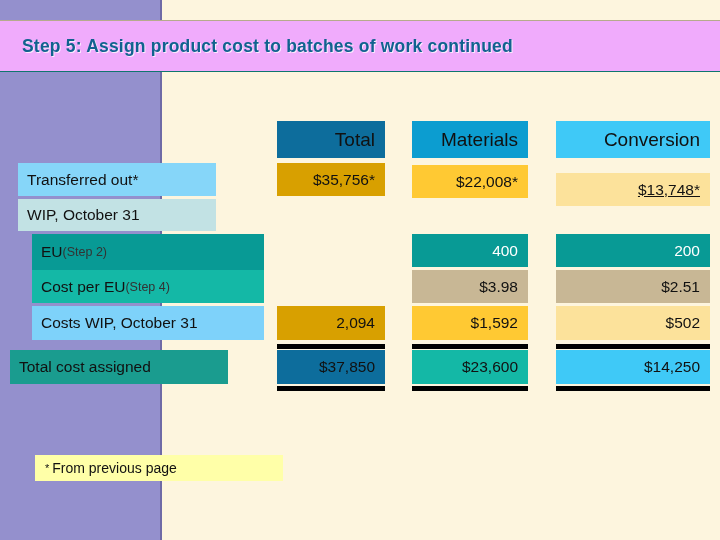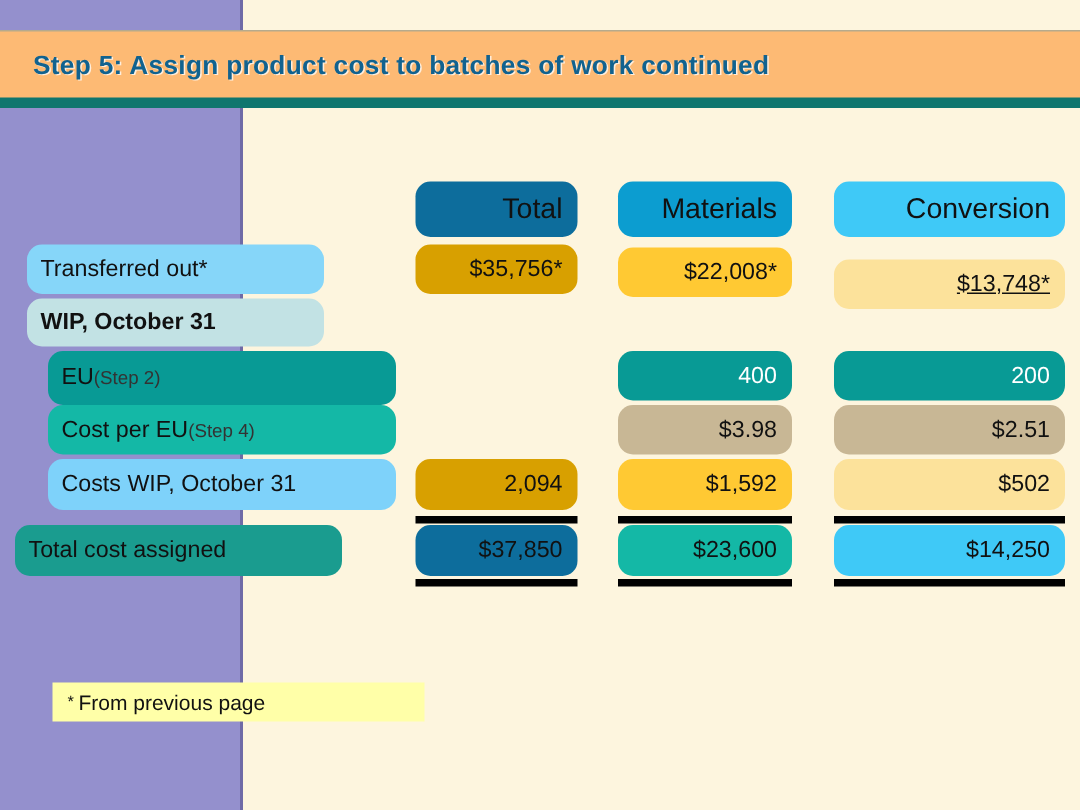--- a/index.html
+++ b/index.html
@@ -14,44 +14,43 @@
   
   #sidebar{
     position:absolute;left:0;top:0;width:162px;height:540px;
     background:#9490CD;
     border-right:2px solid #6F6AA6;
     box-sizing:border-box;
   }
   
   #title-banner{
     position:absolute;left:0;top:20px;width:720px;height:52px;
-    background:#fdba74;
+    background:#f0abfc;
     border-top:1px solid #B6AA8C;
-    border-bottom:7px solid #0f766e;
+    border-bottom:1px solid #0f766e;
     box-sizing:border-box;
     display:flex;align-items:center;
   }
   #title-text{
     margin-left:22px;
     font-size:17.5px;
     font-weight:bold;
     color:#11628F;
     letter-spacing:.2px;
     text-shadow:1px 1px 0 rgba(255,255,255,.75);
     white-space:nowrap;
   }
   
   .band{
     position:absolute;
     display:flex;
     align-items:center;
     box-sizing:border-box;
     color:#111;
     white-space:nowrap;
-    border-radius:10px;
   }
   .band.rt{justify-content:flex-end;padding-right:10px;}
   .band.lt{justify-content:flex-start;padding-left:9px;}
   .hdr{
     font-size:19px;
     color:#111;
   }
   .lbl{font-size:15.5px;}
   .val{font-size:15.5px;}
   .sub{font-size:12.5px;margin-left:0;color:#333;}
@@ -88,21 +87,21 @@
 <div class="band hdr rt" style="left:556px;top:121px;width:154px;height:37px;background:#3FC9F7;">Conversion</div>
 
 <div class="band lbl lt" style="left:18px;top:163px;width:198px;height:33px;background:#86D6F9;">Transferred out*</div>
 
 <div class="band val rt" style="left:277px;top:163px;width:108px;height:33px;background:#D8A000;padding-left:20px;">$35,756*</div>
 
 <div class="band val rt" style="left:412px;top:165px;width:116px;height:33px;background:#FFC933;">$22,008*</div>
 
 <div class="band val rt" style="left:556px;top:173px;width:154px;height:33px;background:#FCE29B;text-decoration:underline;">$13,748*</div>
 
-<div class="band lbl lt" style="left:18px;top:199px;width:198px;height:32px;background:#C2E2E4;font-weight:bold;">WIP, October 31</div>
+<div class="band lbl lt" style="left:18px;top:199px;width:198px;height:32px;background:#C2E2E4;">WIP, October 31</div>
 
 <div class="band lbl lt" style="left:32px;top:234px;width:232px;height:36px;background:#089A95;">
   <span>EU</span>
   <span class="sub">(Step 2)</span>
 </div>
 
 <div class="band val rt" style="left:412px;top:234px;width:116px;height:33px;background:#089A95;color:#fff;">400</div>
 
 <div class="band val rt" style="left:556px;top:234px;width:154px;height:33px;background:#089A95;color:#fff;">200</div>
 

